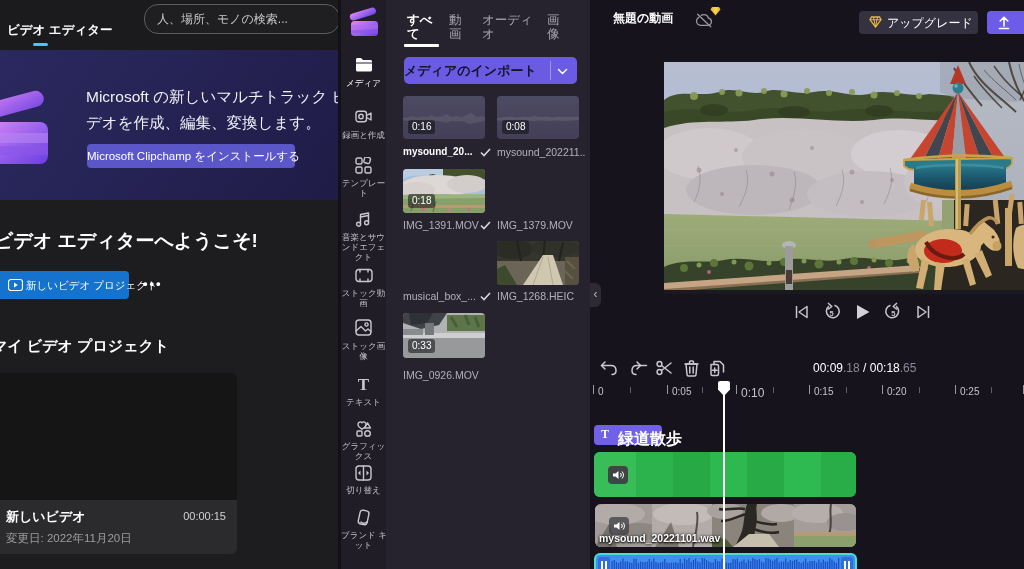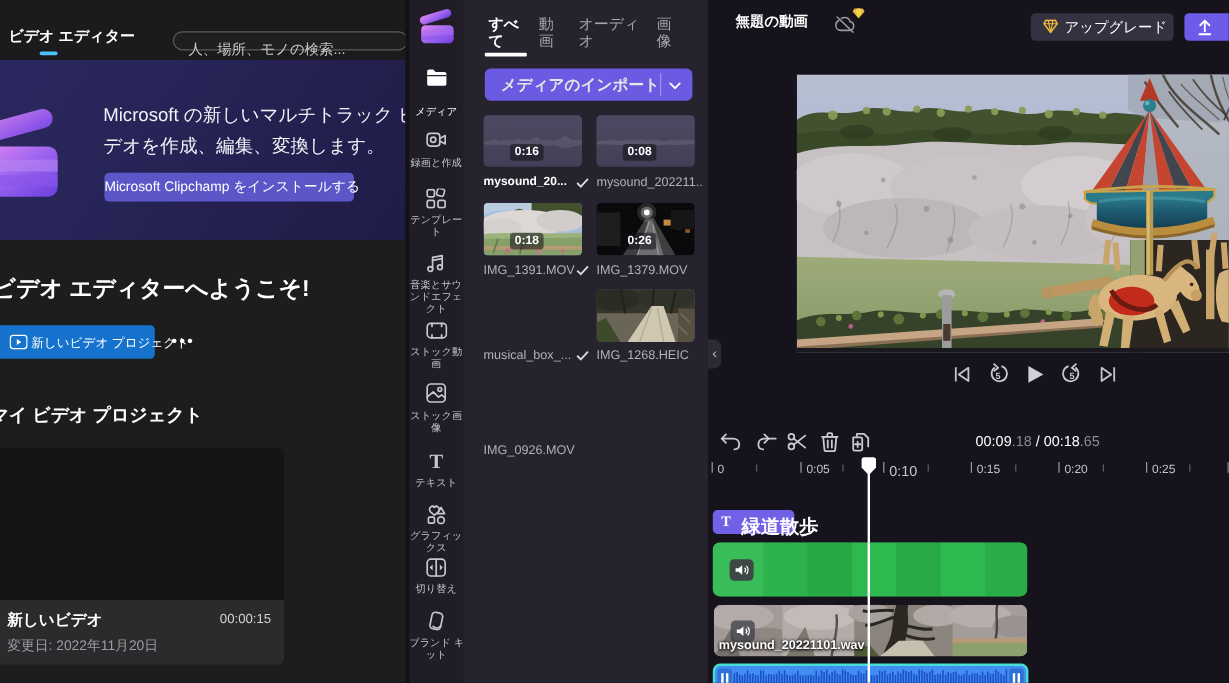--- a/index.html
+++ b/index.html
@@ -2,30 +2,30 @@
 <html><head><meta charset="utf-8">
 <style>
 *{margin:0;padding:0;box-sizing:border-box}
 html,body{width:1024px;height:569px;overflow:hidden}
 body{position:relative;background:#16131d;font-family:"Liberation Sans",sans-serif;}
 .abs{position:absolute}
 .lbl{left:0;width:45px;text-align:center;font-size:8.5px;line-height:10px;color:#c6c3cd;white-space:nowrap}
 .lbl.on{color:#fff}
 .ic{stroke:#c9c6d1;stroke-width:1.4;fill:none;stroke-linecap:round;stroke-linejoin:round}
 .nm{position:absolute;font-size:10.5px;color:#b2b0ba;white-space:nowrap;overflow:hidden;max-width:88px}
-.chip{position:absolute;left:22px;bottom:5px;background:rgba(15,15,20,.55);border-radius:3px;color:#fff;font-weight:bold;font-size:10px;line-height:14px;padding:0 4px}
+.chip{position:absolute;left:5px;bottom:5px;background:rgba(15,15,20,.55);border-radius:3px;color:#fff;font-weight:normal;font-size:10px;line-height:14px;padding:0 4px}
 .th{position:absolute;width:82px;border-radius:4px;overflow:hidden}
 </style></head>
 <body>
 
 <div class="abs" id="photos" style="left:0;top:0;width:338px;height:569px;background:#1d1d20;overflow:hidden">
   <div class="abs" style="left:0;top:0;width:338px;height:50px;background:#1b1b1d"></div>
   <div class="abs" style="left:7px;top:22px;font-size:12.5px;color:#fff;font-weight:600;white-space:nowrap">ビデオ エディター</div>
   <div class="abs" style="left:33px;top:43px;width:15px;height:3px;background:#4cc2ff;border-radius:2px"></div>
-  <div class="abs" style="left:144px;top:26px;width:196px;height:16px;background:#1f1f22;border:1px solid #5c5c5e;border-radius:14px;color:#c9c9c9;font-size:12px;line-height:28px;padding-left:12px;white-space:nowrap">人、場所、モノの検索...</div>
+  <div class="abs" style="left:144px;top:4px;width:196px;height:30px;background:#1f1f22;border:1px solid #5c5c5e;border-radius:14px;color:#c9c9c9;font-size:12px;line-height:28px;padding-left:12px;white-space:nowrap">人、場所、モノの検索...</div>
 
   <div class="abs" id="banner" style="left:0;top:50px;width:338px;height:150px;background:linear-gradient(125deg,#2b2860 0%,#262355 45%,#1f1c47 100%);overflow:hidden">
     <svg class="abs" style="left:-20px;top:40px" width="72" height="80" viewBox="0 0 72 80">
       <defs>
         <linearGradient id="clg1" x1="0" y1="0" x2="1" y2="1">
           <stop offset="0" stop-color="#e387f2"></stop>
             <stop offset=".5" stop-color="#9b63ee"></stop>
             <stop offset="1" stop-color="#6a3fe0"></stop>
         </linearGradient>
         <linearGradient id="clg2" x1="0" y1="0" x2="1" y2="1">
@@ -83,21 +83,21 @@
     <rect x="2" y="24" width="27" height="3" fill="#8a55ea" opacity=".55"></rect>
     <g transform="rotate(-17 3 15)">
         <rect x="2" y="8" width="27" height="7" rx="3.5" fill="url(#rlg1)"></rect>
       </g>
   </svg>
 
   <svg class="abs" style="left:14px;top:57px" width="18" height="16" viewBox="0 0 18 16">
       <path d="M1 2.5 C1 1.7 1.7 1 2.5 1 H6 L8 3 H15.5 C16.3 3 17 3.7 17 4.5 V13 C17 13.8 16.3 14.5 15.5 14.5 H2.5 C1.7 14.5 1 13.8 1 13 Z" fill="#fff"></path>
       <path d="M1 6 H17" stroke="#26232e" stroke-width="1"></path>
     </svg>
-  <div class="abs lbl on" style="top:88px">メディア</div>
+  <div class="abs lbl on" style="top:78px">メディア</div>
 
   <svg class="abs ic" style="left:14px;top:109px" width="17" height="15" viewBox="0 0 17 15">
       <rect x="1" y="2.2" width="10.5" height="10.5" rx="2.5"></rect>
       <path d="M11.5 6.5 L16 4 V11 L11.5 8.5"></path>
       <circle cx="6" cy="7.5" r="2.2"></circle>
     </svg>
   <div class="abs lbl" style="top:130px">録画と作成</div>
 
   <svg class="abs ic" style="left:14px;top:157px" width="17" height="17" viewBox="0 0 17 17">
       <rect x="1" y="1" width="6" height="6" rx="1.5"></rect>
@@ -156,21 +156,21 @@
 
 <div class="abs" id="panel" style="left:386px;top:0;width:204px;height:569px;background:#26232e;overflow:hidden">
 
   <div class="abs" style="left:21px;top:13px;font-size:12.5px;line-height:14px;color:#fff;font-weight:bold">すべ<br>て</div>
   <div class="abs" style="left:63px;top:13px;font-size:12.5px;line-height:14px;color:#a7a4af">動<br>画</div>
   <div class="abs" style="left:96px;top:13px;font-size:12.5px;line-height:14px;color:#a7a4af">オーディ<br>オ</div>
   <div class="abs" style="left:161px;top:13px;font-size:12.5px;line-height:14px;color:#a7a4af">画<br>像</div>
   <div class="abs" style="left:18px;top:44px;width:35px;height:2.5px;background:#fff;border-radius:1px"></div>
 
   <div class="abs" style="left:18px;top:57px;width:173px;height:27px;background:#6b5ae2;border-radius:5px;overflow:hidden">
-    <div class="abs" style="left:0;top:0;width:146px;text-align:right;font-size:13px;font-weight:bold;color:#e5e5e5;line-height:27px;white-space:nowrap">メディアのインポート</div>
+    <div class="abs" style="left:0;top:0;width:146px;text-align:left;font-size:13px;font-weight:bold;color:#0f172a;line-height:27px;white-space:nowrap">メディアのインポート</div>
     <div class="abs" style="left:146px;top:4px;width:1px;height:19px;background:rgba(255,255,255,.35)"></div>
     <svg class="abs" style="left:153px;top:11px" width="11" height="7" viewBox="0 0 11 7">
         <path d="M1.5 1.5 L5.5 5.5 L9.5 1.5" stroke="#fff" stroke-width="1.5" fill="none" stroke-linecap="round"></path>
       </svg>
   </div>
 
   <div class="th" style="left:17px;top:96px;height:43px;background:linear-gradient(#4d4a63,#423f56)">
     <svg width="82" height="43" viewBox="0 0 82 43">
         <path d="M0 22 L6 21 10 20 14 21.5 18 20.5 24 21 28 19.5 34 21 40 20 44 18 48 21 54 20 58 21.5 64 19 68 17 71 19 74 21 78 20 82 21 82 25 78 25.5 72 27 66 28 60 25 54 25.5 48 25 44 27 38 25.5 32 25 26 26 20 25 14 24.5 8 25 0 24.5 Z" fill="rgba(255,255,255,.09)"></path>
       </svg>
@@ -199,37 +199,20 @@
       <rect x="0" y="26" width="82" height="18" fill="#87a06a"></rect>
       <path d="M0 26 C20 24 50 26 82 25 L82 29 L0 30 Z" fill="#9db37e"></path>
       <rect x="0" y="36" width="82" height="3" fill="#b59a74"></rect>
       <circle cx="20" cy="40" r="2" fill="#c96a88"></circle>
         <circle cx="46" cy="41" r="1.8" fill="#cc7a90"></circle>
         <circle cx="66" cy="40" r="1.5" fill="#c96a88"></circle>
       <path d="M8 42 L12 30 M30 43 L33 32" stroke="#6b7a4e" stroke-width="1.5"></path>
     </svg>
     <div class="chip">0:18</div>
   </div>
-  <div class="th" style="left:111px;top:169px;height:44px">
-    <svg width="82" height="44" viewBox="0 0 82 44">
-      <rect width="82" height="44" fill="#0a0a0c"></rect>
-      <polygon points="22,44 66,44 48,13 41,13" fill="#3f3f42"></polygon>
-      <polygon points="34,44 56,44 47,15 43,15" fill="#6e6e71"></polygon>
-      <path d="M34 44 L44 16 M52 44 L47 18" stroke="#9a9a9c" stroke-width="1"></path>
-      <circle cx="42" cy="8" r="2.4" fill="#fff"></circle>
-        <circle cx="42" cy="8" r="5" fill="rgba(255,255,255,.3)"></circle>
-        <circle cx="42" cy="8" r="8" fill="rgba(255,255,255,.12)"></circle>
-      <rect x="56" y="14" width="6" height="5" fill="#c08a3e"></rect>
-        <rect x="66" y="18" width="5" height="4" fill="#a9742e"></rect>
-        <rect x="74" y="22" width="4" height="3" fill="#8a5c22"></rect>
-      <rect x="0" y="8" width="20" height="28" fill="#1e1e20"></rect>
-      <rect x="62" y="6" width="20" height="16" fill="#161618"></rect>
-    </svg>
-    <div class="chip">0:26</div>
-  </div>
   <div class="nm" style="left:17px;top:219px">IMG_1391.MOV</div>
   <svg class="abs" style="left:94px;top:221px" width="11" height="9" viewBox="0 0 11 9">
       <path d="M1 4.5 L4 7.5 L10 1" stroke="#d8d6e0" stroke-width="1.6" fill="none"></path>
     </svg>
   <div class="nm" style="left:111px;top:219px">IMG_1379.MOV</div>
 
   <div class="th" style="left:111px;top:241px;height:44px">
     <svg width="82" height="44" viewBox="0 0 82 44">
       <rect width="82" height="44" fill="#6b6557"></rect>
       <rect x="0" y="0" width="82" height="20" fill="#35352c"></rect>
@@ -242,20 +225,34 @@
       <rect x="68" y="16" width="14" height="28" fill="#55503f"></rect>
       <path d="M70 20 L78 28 M68 30 L76 38" stroke="#6b6550" stroke-width="2"></path>
     </svg>
   </div>
   <div class="nm" style="left:17px;top:290px">musical_box_...</div>
   <svg class="abs" style="left:94px;top:292px" width="11" height="9" viewBox="0 0 11 9">
       <path d="M1 4.5 L4 7.5 L10 1" stroke="#d8d6e0" stroke-width="1.6" fill="none"></path>
     </svg>
   <div class="nm" style="left:111px;top:290px">IMG_1268.HEIC</div>
 
+  <div class="th" style="left:17px;top:313px;height:45px">
+    <svg width="82" height="45" viewBox="0 0 82 45">
+      <rect width="82" height="45" fill="#b0b2b3"></rect>
+      <polygon points="0,0 44,0 36,12 18,16 0,10" fill="#3f4347"></polygon>
+      <polygon points="6,0 30,0 24,10 8,12" fill="#2e3236"></polygon>
+      <rect x="44" y="2" width="38" height="16" fill="#5d7549"></rect>
+      <path d="M48 4 L54 14 M62 2 L66 12 M72 4 L76 14" stroke="#48603a" stroke-width="3"></path>
+      <rect x="0" y="24" width="82" height="21" fill="#97999a"></rect>
+      <rect x="0" y="20" width="82" height="5" fill="#cdcfd0"></rect>
+      <rect x="22" y="10" width="9" height="12" fill="#74787a"></rect>
+      <rect x="0" y="16" width="20" height="6" fill="#888c8e"></rect>
+    </svg>
+    <div class="chip">0:33</div>
+  </div>
   <div class="nm" style="left:17px;top:369px">IMG_0926.MOV</div>
 </div>
 <div class="abs" style="z-index:9;left:590px;top:283px;width:11px;height:24px;background:#2d2a36;border-radius:0 6px 6px 0;color:#b9b7c1;font-size:12px;line-height:23px;text-align:center">‹</div>
 
 <div class="abs" id="main" style="left:590px;top:0;width:434px;height:569px;background:#16131d;overflow:visible">
 
   <div class="abs" style="left:23px;top:10px;font-size:12px;font-weight:bold;color:#fff;white-space:nowrap">無題の動画</div>
   <svg class="abs" style="left:105px;top:13px" width="18" height="15" viewBox="0 0 18 15">
       <path d="M5.6 12.3 L12.8 12.3 C14.8 12.3 16.4 10.7 16.4 8.7 C16.4 6.9 15.1 5.5 13.4 5.2 C12.9 3.1 11.1 1.6 8.9 1.6 C7.9 1.6 7 1.9 6.2 2.4 M4 4.1 C2.5 4.9 1.5 6.4 1.5 8.1 C1.5 10.4 3.3 12.3 5.6 12.3" stroke="#9a98a2" stroke-width="1.3" fill="none" stroke-linecap="round"></path>
       <path d="M2.6 1.2 L15.8 13.8" stroke="#9a98a2" stroke-width="1.3" stroke-linecap="round"></path>

